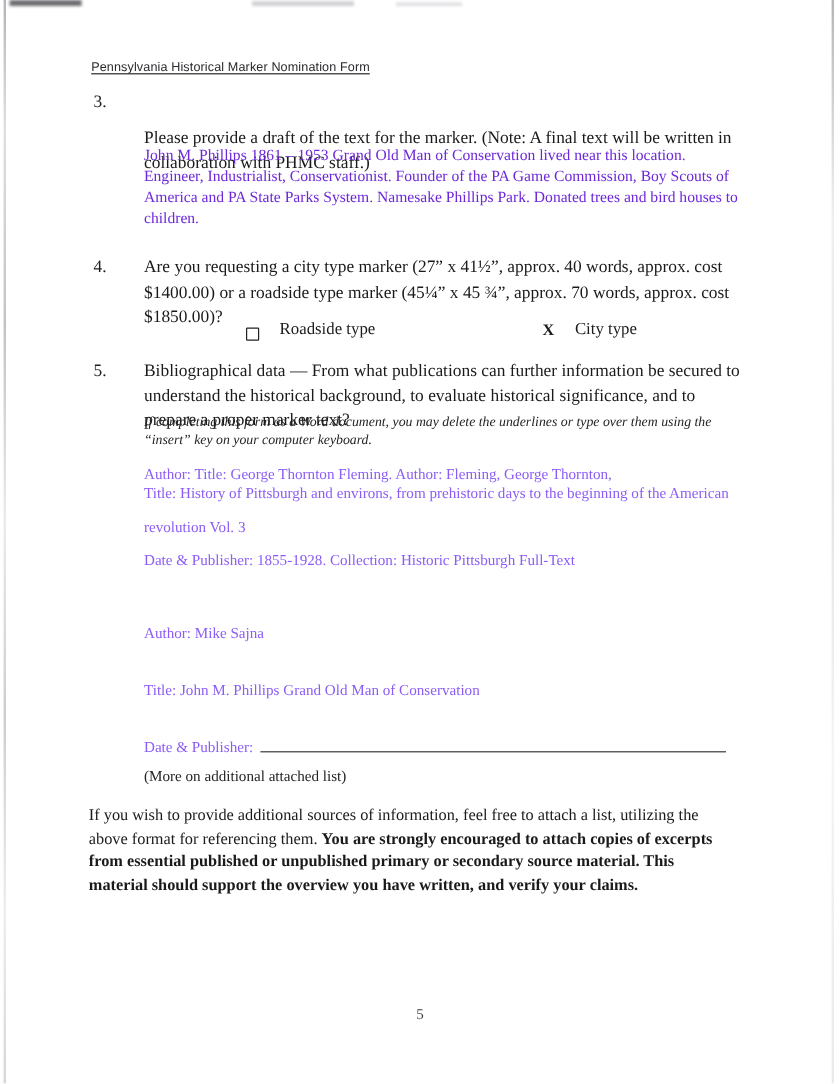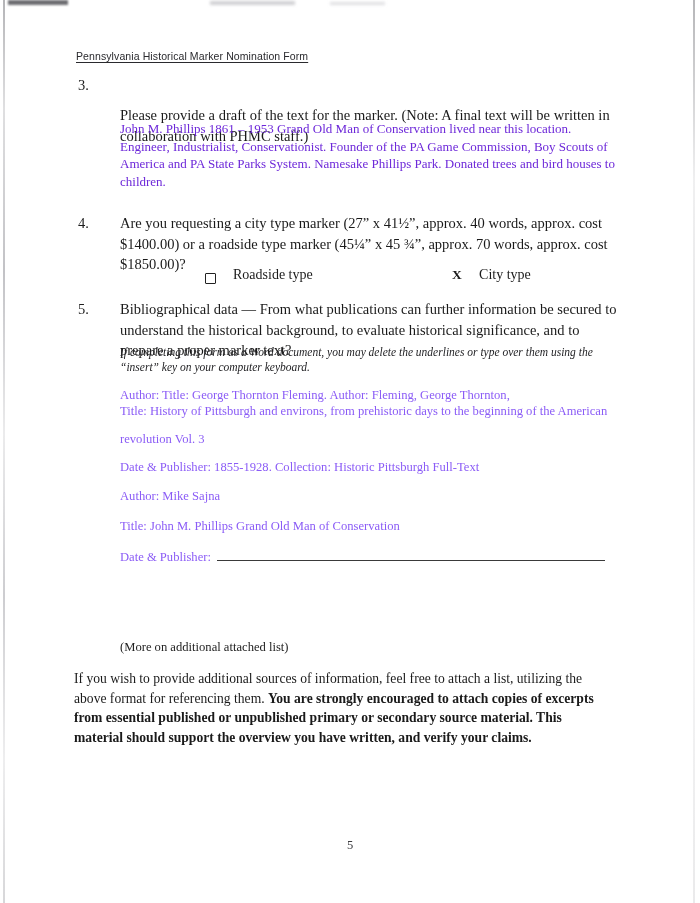--- a/index.html
+++ b/index.html
@@ -168,21 +168,21 @@
     color: #8b5cf6;
   }
   .bib-line { white-space: nowrap; }
 
   #bib1 { top: 387px; width: 500px; }
   #bib1 .tight { line-height: 16px; }
   #bib1 .l3 { margin-top: 13px; }
   #bib1 .l4 { margin-top: 13px; }
 
   #bib2 { top: 489px; width: 510px; }
-  #bib2 .bib-line { margin-bottom: 15px; }
+  #bib2 .bib-line { margin-bottom: 15px; margin-top: 32px; }
   #bib2 .bib-line:last-child { margin-bottom: 0; }
 
   .fill-line {
     display: inline-block;
     vertical-align: baseline;
     border-bottom: 1px solid #3a3a3a;
     height: 11px;
     margin-left: 6px;
   }
 

